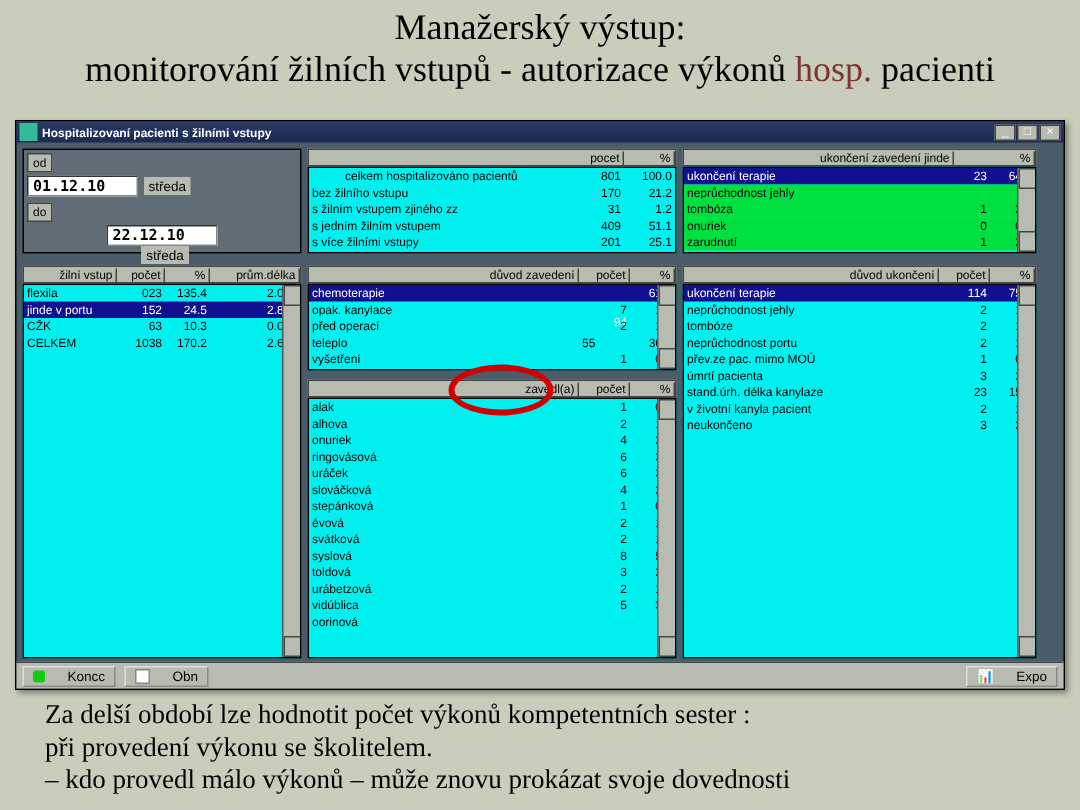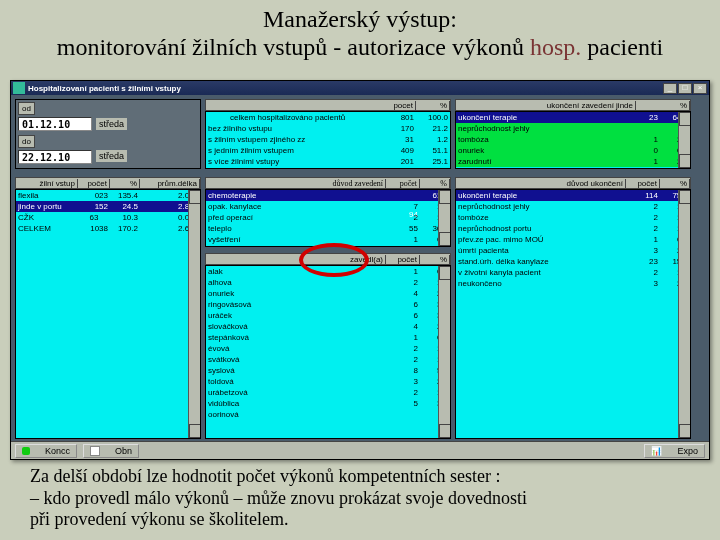--- a/index.html
+++ b/index.html
@@ -119,21 +119,21 @@
       <div style="margin-bottom:2px;">
         <span class="lbl">od</span>
       </div>
       <div style="display:flex;align-items:center;">
         <input class="dateinp" value="01.12.10" style="">
         <span class="daytxt">středa</span>
       </div>
       <div style="margin-top:4px;margin-bottom:2px;">
         <span class="lbl">do</span>
       </div>
-      <div style="display:flex;align-items:flex-start;">
+      <div style="display:flex;align-items:center;flex-direction:column;">
         <input class="dateinp" value="22.12.10" style="">
         <span class="daytxt">středa</span>
       </div>
     </div>
 
     <div class="subhdr" style="left:194px; top:4px; width:246px;">
       <span style="flex:1"></span>
       <span style="width:36px">pocet</span>
       <span style="width:34px">%</span>
     </div>
@@ -213,34 +213,34 @@
           <span style="flex: 1 1 0%; text-align: right;">2.075</span>
         </div>
         <div class="row sel">
           <span style="width: 62px;">jinde v portu</span>
           <span style="width: 32px; text-align: right;">152</span>
           <span style="width: 30px; text-align: right;">24.5</span>
           <span style="flex: 1 1 0%; text-align: right;">2.851</span>
         </div>
         <div class="row">
           <span style="width: 62px;">CŽK</span>
-          <span style="width: 32px; text-align: center;">63</span>
+          <span style="width: 32px; text-align: right;">63</span>
           <span style="width: 30px; text-align: right;">10.3</span>
           <span style="flex: 1 1 0%; text-align: right;">0.072</span>
         </div>
         <div class="row">
           <span style="width: 62px;">CELKEM</span>
           <span style="width: 32px; text-align: right;">1038</span>
           <span style="width: 30px; text-align: right;">170.2</span>
           <span style="flex: 1 1 0%; text-align: right;">2.601</span>
         </div>
         <div class="scrollbar"></div>
     </div>
 
-    <div class="subhdr" style="left:194px; top:82px; width:246px;font-family:Liberation Serif, serif;">
+    <div class="subhdr" style="left:194px; top:82px; width:246px;">
       <span style="flex:1">důvod zavedení</span>
       <span style="width:34px">počet</span>
       <span style="width:30px">%</span>
     </div>
     <div class="pane" id="midpane" style="left:194px; top:94px; width:246px; height:58px;">
       <div class="row sel">
           <span style="flex: 1 1 0%;">chemoterapie</span>
           <span style="width: 34px; text-align: right; margin-top: 38px;">94</span>
           <span style="width: 30px; text-align: right;">61.0</span>
         </div>
@@ -249,21 +249,21 @@
           <span style="width: 34px; text-align: right;">7</span>
           <span style="width: 30px; text-align: right;">1.6</span>
         </div>
         <div class="row">
           <span style="flex: 1 1 0%;">před operací</span>
           <span style="width: 34px; text-align: right;">2</span>
           <span style="width: 30px; text-align: right;">1.3</span>
         </div>
         <div class="row">
           <span style="flex: 1 1 0%;">teleplo</span>
-          <span style="width: 34px; text-align: right;">55</span>
+          <span style="width: 34px; text-align: left;">55</span>
           <span style="width: 30px; text-align: right;">36.2</span>
         </div>
         <div class="row">
           <span style="flex: 1 1 0%;">vyšetření</span>
           <span style="width: 34px; text-align: right;">1</span>
           <span style="width: 30px; text-align: right;">0.7</span>
         </div>
         <div class="scrollbar"></div>
     </div>
 
@@ -415,15 +415,15 @@
     <div style="flex:1"></div>
     <div class="sbtn">
         <span>📊</span>
         <span>Expo</span>
       </div>
   </div>
 </div>
 
 <div class="footer">
   <div>Za delší období lze hodnotit počet výkonů kompetentních sester :</div>
+  <div>při provedení výkonu se školitelem.</div>
   <div> – kdo provedl málo výkonů – může znovu prokázat svoje dovednosti</div>
-  <div>při provedení výkonu se školitelem.</div>
 </div>
 
 </body></html>

